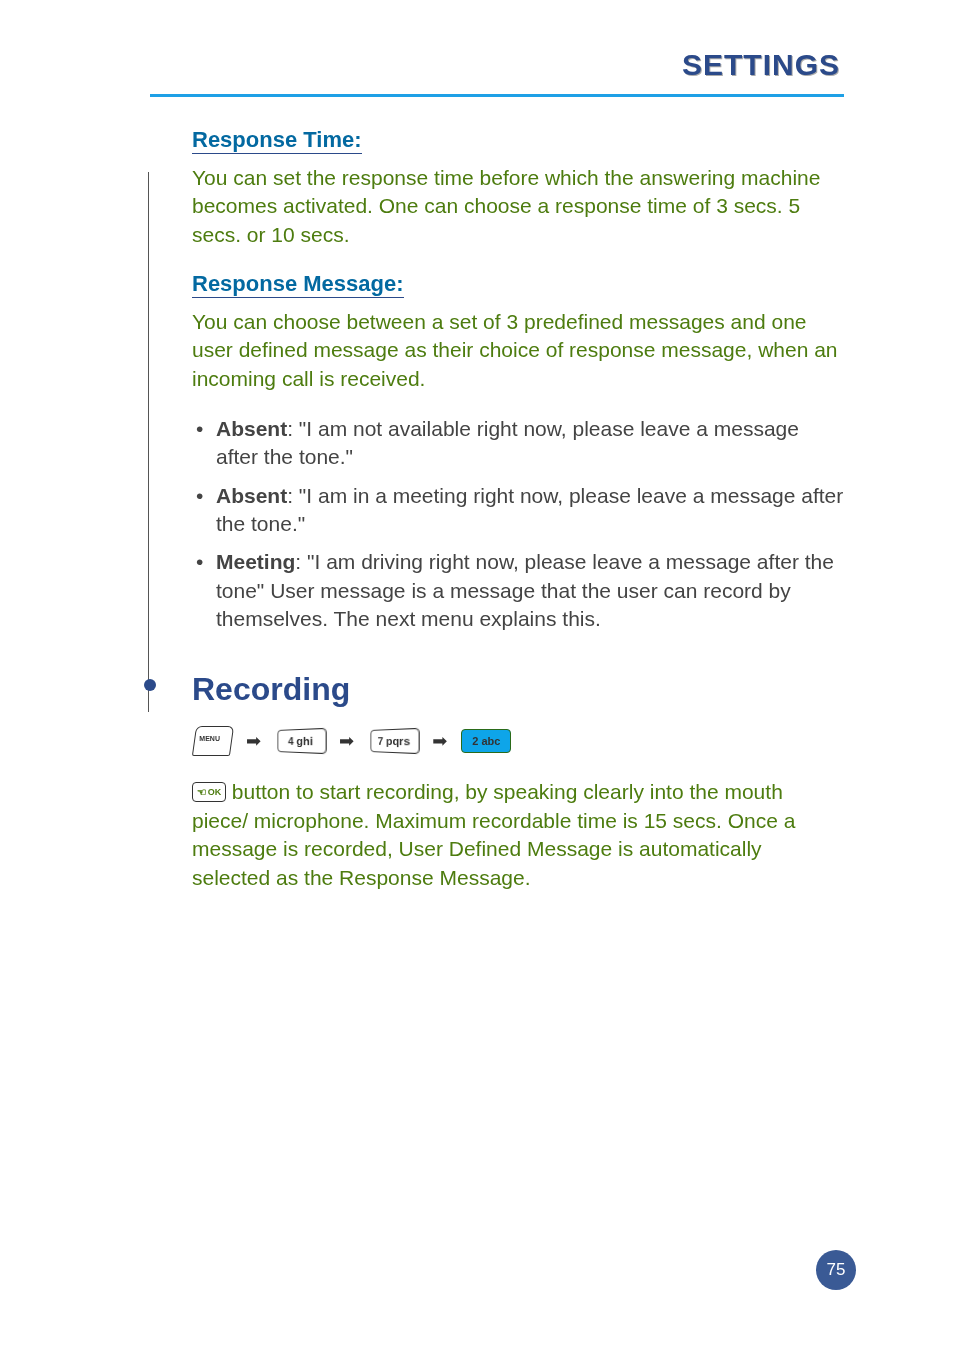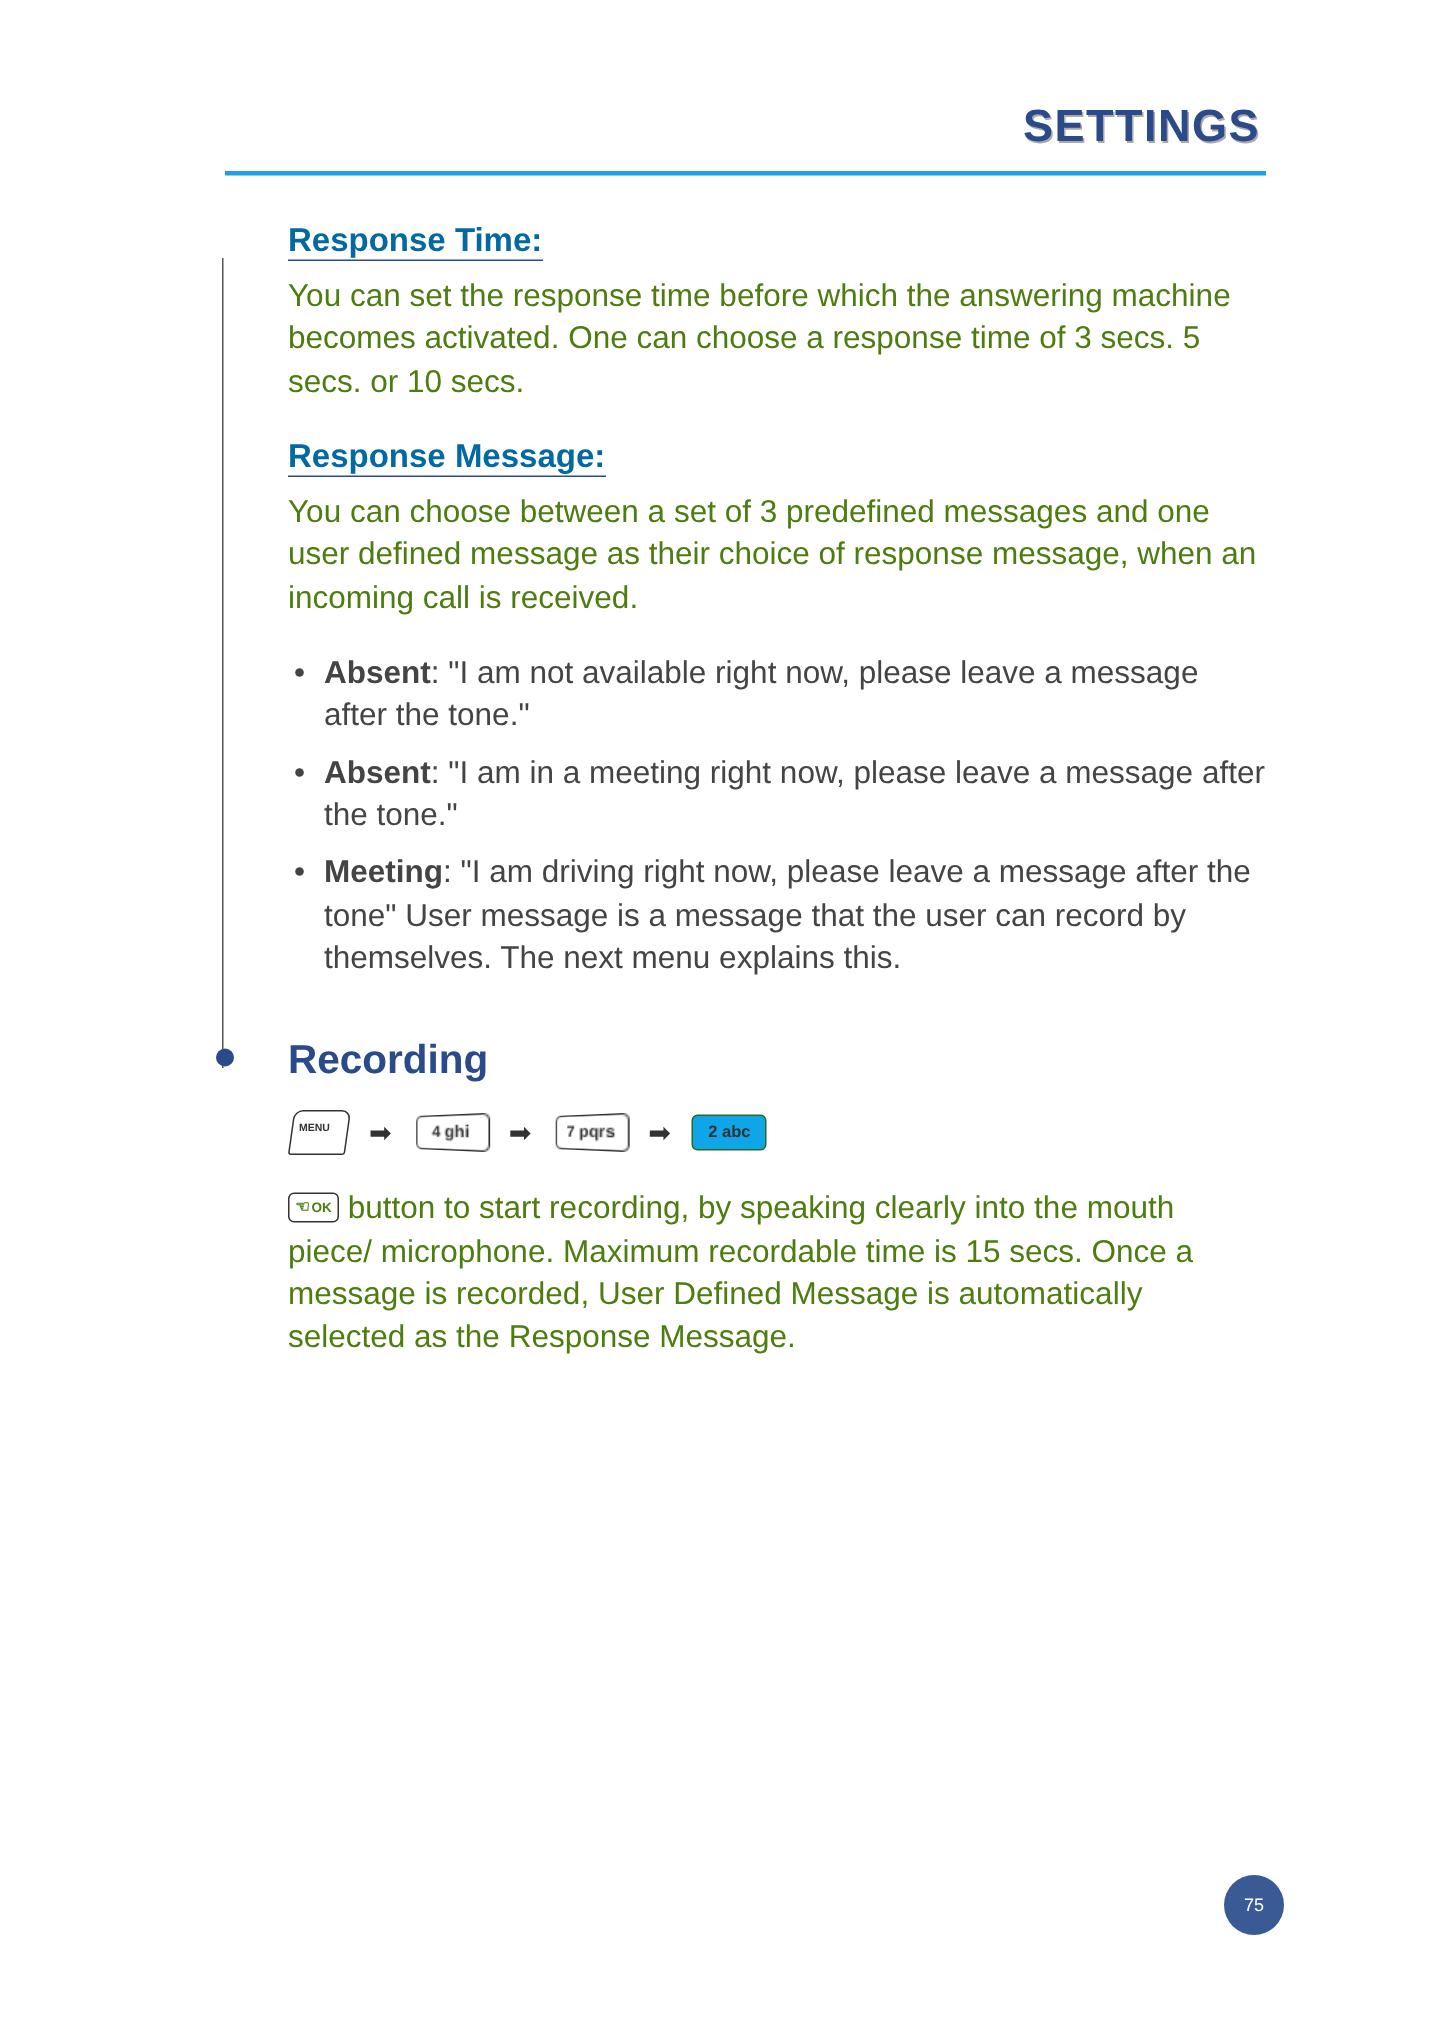--- a/index.html
+++ b/index.html
@@ -7,21 +7,21 @@
     width: 954px;
     height: 1350px;
     background: #ffffff;
     font-family: "Optima", "Segoe UI", "Helvetica Neue", Arial, sans-serif;
     position: relative;
     color: #333;
   }
   .page {
     position: absolute;
     top: 0; left: 0; right: 0; bottom: 0;
-    padding: 68px 110px 60px 150px;
+    padding: 48px 110px 60px 150px;
   }
   .header-title {
     text-align: right;
     font-size: 30px;
     font-weight: 700;
     color: #2b4a8a;
     letter-spacing: 1px;
     text-shadow: 1px 1px 0 #aaa;
     margin-bottom: 12px;
     padding-right: 4px;
@@ -81,21 +81,21 @@
     left: -48px;
     top: 8px;
     width: 12px;
     height: 12px;
     border-radius: 50%;
     background: #2b4a8a;
   }
   .h2 {
     color: #2b4a8a;
     font-weight: 700;
-    font-size: 27px;
+    font-size: 32px;
     margin-bottom: 18px;
   }
   .keypath {
     display: flex;
     align-items: center;
     gap: 14px;
     margin-bottom: 22px;
     margin-left: 2px;
   }
   .key-menu {
@@ -156,21 +156,21 @@
     position: absolute;
     right: 98px;
     bottom: 60px;
     width: 40px; height: 40px;
     border-radius: 50%;
     background: #3a5a95;
     color: #fff;
     display: flex;
     align-items: center;
     justify-content: center;
-    font-size: 12px;
+    font-size: 17px;
   }
 </style>
 </head>
 <body>
 
 <div class="page">
   <div class="header-title">SETTINGS</div>
   <hr class="hr-blue">
   <div class="vline"></div>
 

